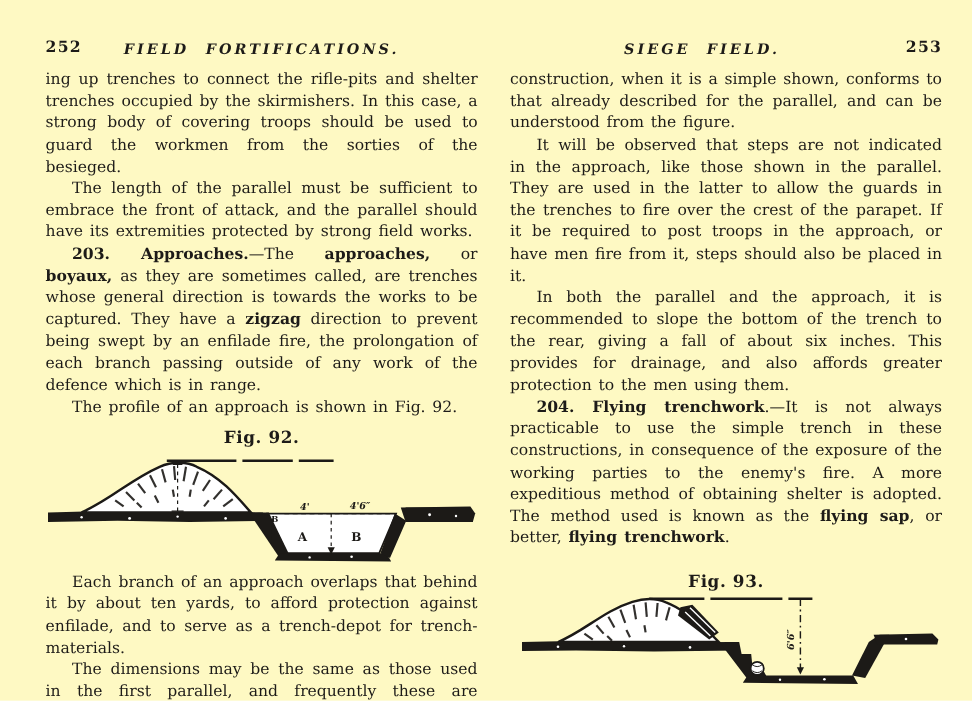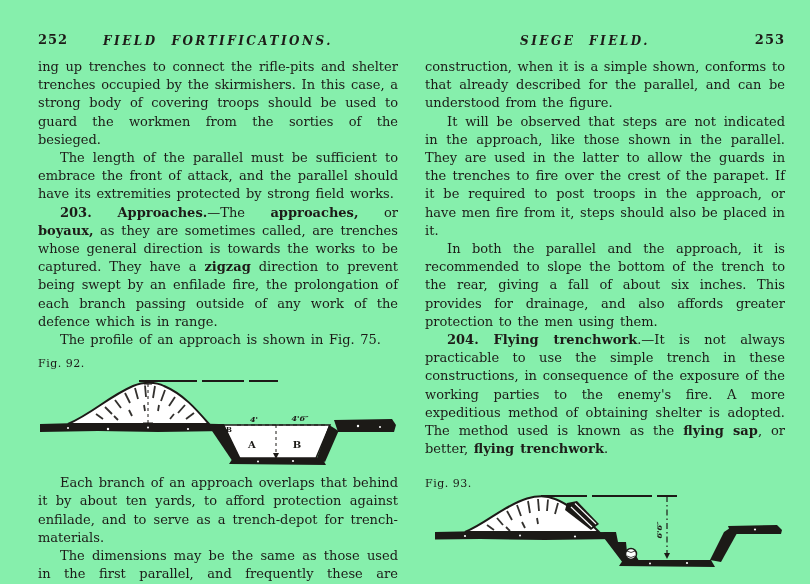--- a/index.html
+++ b/index.html
@@ -4,21 +4,21 @@
 <style>
   html,body{margin:0;padding:0;}
   body{
     width:810px;height:584px;
     background:#ffffff;
     font-family:"DejaVu Serif","Liberation Serif",serif;
     color:#1d1b18;
     position:relative;
     overflow:hidden;
   }
-  .scan{position:absolute;inset:0;background:#86efac;}
+  .scan{position:absolute;inset:0;background:#fef9c3;}
   .page{position:absolute;top:30px;width:360px;}
   .page-left{left:38px;}
   .page-right{left:425px;}
   .pagehead{position:relative;height:26px;margin-bottom:2px;}
   .running-head{
     text-align:center;
     font-style:italic;font-weight:bold;
     font-size:12px;letter-spacing:2.5px;word-spacing:7px;
     padding-top:4px;
   }
@@ -28,21 +28,21 @@
   .body-text p{
     margin:0;
     font-size:13px;
     line-height:18.2px;
     text-align:justify;
     word-spacing:1.5px;
   }
   .body-text p.indent{text-indent:22px;}
   .bold{font-weight:bold;}
   .fig-caption{
-    font-weight:normal;font-size:11px;
+    text-align:center;font-weight:bold;font-size:14px;
     letter-spacing:.5px;margin-top:5px;margin-bottom:2px;
   }
   .figure-block{display:block;margin:0 auto;}
   svg{display:block;}
   .ink{fill:#1c1a17;}
   .inkline{stroke:#1c1a17;}
   text.figlabel{font-family:"DejaVu Serif",serif;font-weight:bold;fill:#1c1a17;}
 </style>
 </head>
 <body>
@@ -51,21 +51,21 @@
 
   <div class="page page-left">
     <div class="pagehead">
       <span class="pagenum pagenum-left">252</span>
       <div class="running-head">FIELD FORTIFICATIONS.</div>
     </div>
     <div class="body-text">
       <p>ing up trenches to connect the rifle-pits and shelter trenches occupied by the skirmishers.  In this case, a strong body of covering troops should be used to guard the workmen from the sorties of the besieged.</p>
       <p class="indent">The length of the parallel must be sufficient to embrace the front of attack, and the parallel should have its extremities protected by strong field works.</p>
       <p class="indent"><span class="bold">203.  </span><span class="bold">Approaches.</span><span>—The </span><span class="bold">approaches,</span><span> or </span><span class="bold">boyaux,</span><span> as they are sometimes called, are trenches whose general direction is towards the works to be captured.  They have a </span><span class="bold">zigzag</span><span> direction to prevent being swept by an enfilade fire, the prolongation of each branch passing outside of any work of the defence which is in range.</span></p>
-      <p class="indent">The profile of an approach is shown in Fig. 75.</p>
+      <p class="indent">The profile of an approach is shown in Fig. 92.</p>
     </div>
 
     <div class="fig-caption" style="margin-top:8px;">Fig. 92.</div>
 
     <svg class="figure-block" width="360" height="96" viewBox="0 0 360 96">
 
       <line class="inkline" x1="101" y1="9" x2="240" y2="9" stroke-width="2" stroke-dasharray="58 5 42 5"></line>
 
       <polygon class="ink" points="2,52 40,51 90,52.5 140,51 181,52 188,59 120,60 60,59 2,60"></polygon>
       <circle cx="30" cy="56" r="1" fill="#fff"></circle>

